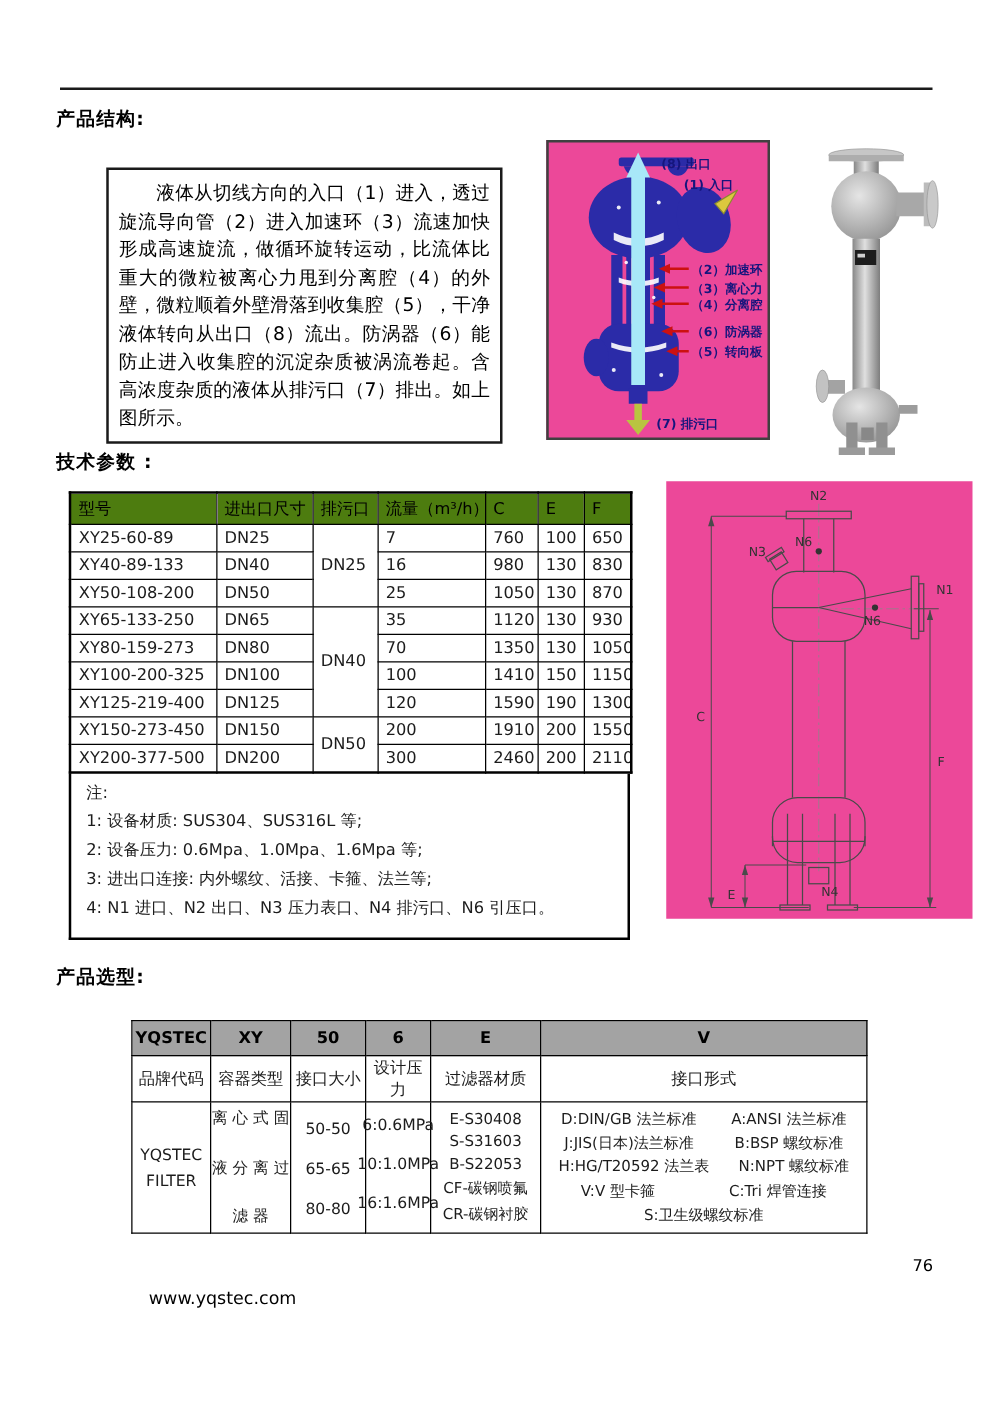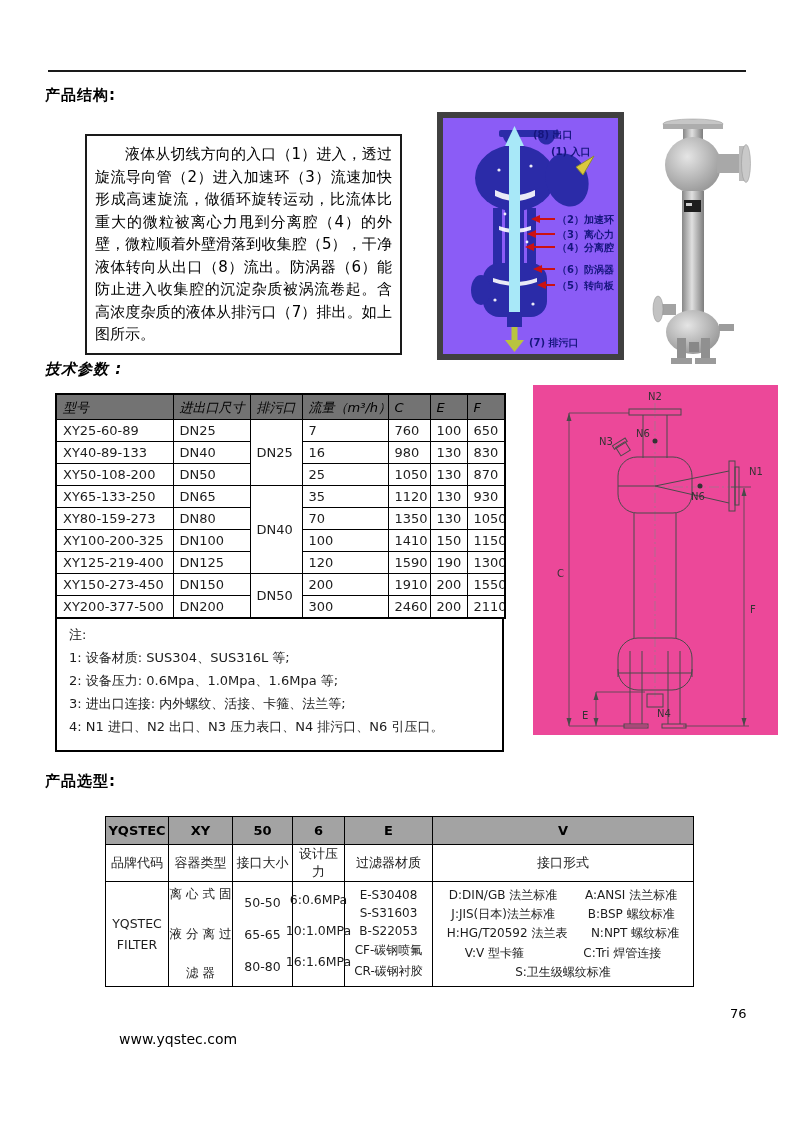--- a/index.html
+++ b/index.html
@@ -1,37 +1,37 @@
 <!DOCTYPE html>
 <html><head>
 <meta charset="utf-8">
 <style>
   html,body{margin:0;padding:0;background:#fff;}
   .page{position:relative;width:793px;height:1122px;background:#fff;overflow:hidden;
         font-family:"DejaVu Sans","Liberation Sans",sans-serif;color:#111;}
   .rule{position:absolute;left:48px;top:70px;width:698px;height:2px;background:#1a1a1a;}
   .heading{position:absolute;font-size:15px;font-weight:bold;color:#000;letter-spacing:1px;}
   #h-structure{left:45px;top:86px;}
-  #h-tech{left:45px;top:360px;font-style:italic;}
+  #h-tech{left:45px;top:360px;}
   #h-select{left:45px;top:772px;}
 
   .desc-box{position:absolute;left:85px;top:134px;width:297px;border:2px solid #1a1a1a;
             padding:7px 8px;font-size:15px;line-height:22.5px;text-align:justify;color:#000;}
   .desc-box p{margin:0;text-indent:2em;}
 
   .diagram-box{position:absolute;left:437px;top:112px;width:175px;height:236px;
-               background:#8b5cf6;border:6px solid #404040;}
+               background:#ec4899;border:2px solid #404040;}
   .photo-box{position:absolute;left:627px;top:108px;width:148px;height:258px;}
   .drawing-box{position:absolute;left:533px;top:385px;width:245px;height:350px;background:#ec4899;}
 
   .tech-wrap{position:absolute;left:55px;top:393px;width:449px;}
   table.tech{border-collapse:collapse;width:100%;table-layout:fixed;font-size:13px;border:2px solid #000;}
   .tech th,.tech td{border:1px solid #000;padding:3px 6px;text-align:left;line-height:15px;
                     font-weight:normal;white-space:nowrap;overflow:hidden;color:#1c1c1c;}
-  .tech thead th{background:#737373;height:18px;color:#000;font-style:italic;}
+  .tech thead th{background:#4d7c0f;height:18px;color:#000;}
   .notes{border:2px solid #000;border-top:none;padding:4px 12px 12px;font-size:13px;line-height:23px;color:#1c1c1c;}
   .notes div{white-space:nowrap;}
 
   .select-wrap{position:absolute;left:105px;top:816px;width:588px;}
   table.sel{border-collapse:collapse;width:100%;table-layout:fixed;font-size:12.5px;
             text-align:center;border:1px solid #000;color:#1c1c1c;padding-left:44px;}
   .sel th,.sel td{border:1px solid #000;padding:0;}
   .sel tr.code th{background:#a3a3a3;font-size:13px;font-weight:bold;height:27px;color:#000;}
   .sel tr.lbl td{height:28px;font-size:13px;}
   .sel tr.bodyrow td{height:104px;vertical-align:middle;}

